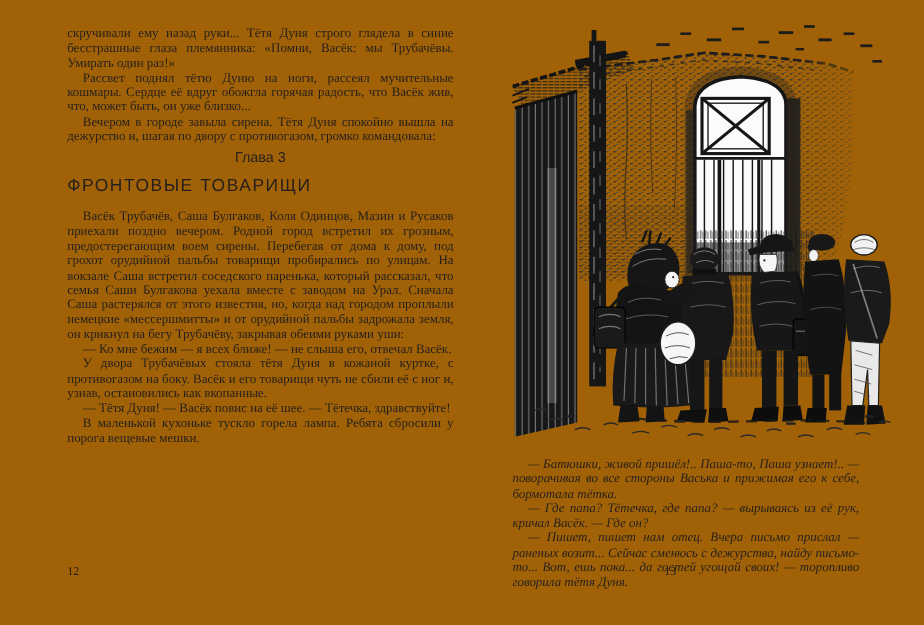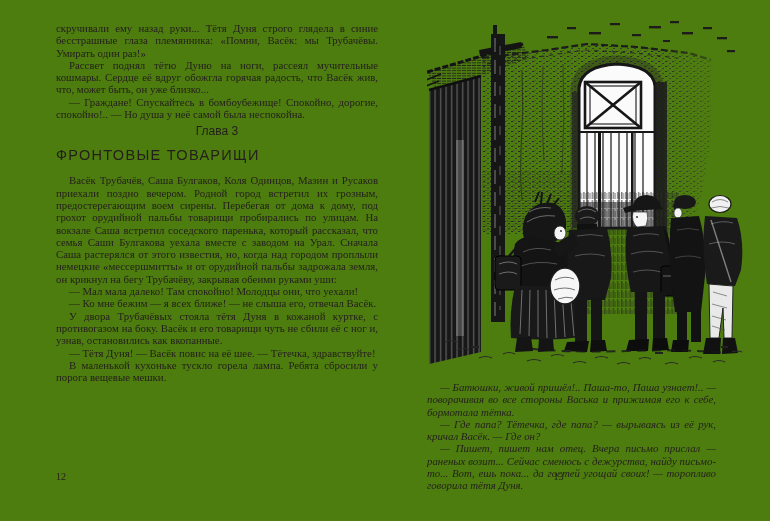--- a/index.html
+++ b/index.html
@@ -4,21 +4,21 @@
 <style>
   html,body{margin:0;padding:0;}
   body{
     width:770px;height:521px;
     background:#ffffff;
     font-family:"Liberation Serif", serif;
     color:#241f1c;
     position:relative;
     overflow:hidden;
   }
-  .spread{position:absolute;inset:0;background:#4d7c0f;}
+  .spread{position:absolute;inset:0;background:#a16207;}
   
   .left-text{
     position:absolute;left:56px;top:22px;width:322px;
   }
   p.body{
     margin:0;
     font-size:10.8px;
     line-height:12.3px;
     text-align:justify;
     text-justify:inter-word;
@@ -53,27 +53,26 @@
   .pagenum-right{left:414px;width:289px;text-align:center;}
 </style>
 </head>
 <body>
 
 <div class="spread">
 
   <div class="left-text">
     <p class="body">скручивали ему назад руки... Тётя Дуня строго глядела в синие бесстрашные глаза племянника: «Помни, Васёк: мы Трубачёвы. Умирать один раз!»</p>
     <p class="body indent">Рассвет поднял тётю Дуню на ноги, рассеял мучительные кошмары. Сердце её вдруг обожгла горячая радость, что Васёк жив, что, может быть, он уже близко...</p>
-    <p class="body indent">— Граждане! Спускайтесь в бомбоубежище! Спокойно, дорогие, спокойно!.. — Но душа у неё самой была неспокойна.</p>
+    <p class="body indent">Вечером в городе завыла сирена. Тётя Дуня спокойно вышла на дежурство и, шагая по двору с противогазом, громко командовала:</p>
 
     <div class="chapter-label">Глава 3</div>
     <div class="chapter-title">ФРОНТОВЫЕ ТОВАРИЩИ</div>
 
     <p class="body indent">Васёк Трубачёв, Саша Булгаков, Коля Одинцов, Мазин и Русаков приехали поздно вечером. Родной город встретил их грозным, предостерегающим воем сирены. Перебегая от дома к дому, под грохот орудийной пальбы товарищи пробирались по улицам. На вокзале Саша встретил соседского паренька, который рассказал, что семья Саши Булгакова уехала вместе с заводом на Урал. Сначала Саша растерялся от этого известия, но, когда над городом проплыли немецкие «мессершмитты» и от орудийной пальбы задрожала земля, он крикнул на бегу Трубачёву, закрывая обеими руками уши:</p>
-    <p class="body indent">— Мал мала далеко! Там спокойно! Молодцы они, что уехали!</p>
     <p class="body indent">— Ко мне бежим — я всех ближе! — не слыша его, отвечал Васёк.</p>
     <p class="body indent">У двора Трубачёвых стояла тётя Дуня в кожаной куртке, с противогазом на боку. Васёк и его товарищи чуть не сбили её с ног и, узнав, остановились как вкопанные.</p>
     <p class="body indent">— Тётя Дуня! — Васёк повис на её шее. — Тётечка, здравствуйте!</p>
     <p class="body indent">В маленькой кухоньке тускло горела лампа. Ребята сбросили у порога вещевые мешки.</p>
   </div>
 
   <div class="pagenum pagenum-left">12</div>
 
   <svg class="illustration" viewBox="0 0 322 348" role="img" aria-label="Гравюра: тётя Дуня в платке обнимает Васька у заколоченной арочной двери кирпичной стены; рядом стоят трое ребят в кепках с вещевыми мешками на булыжной мостовой">
     <defs>

